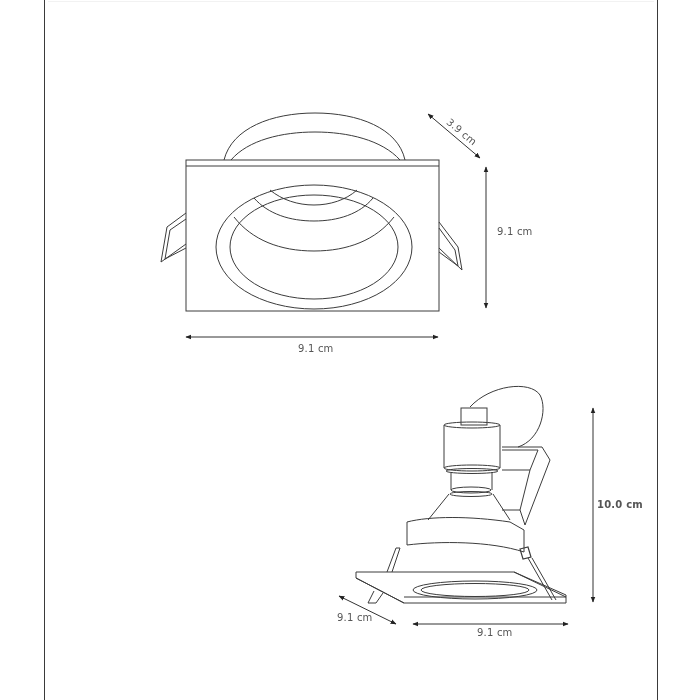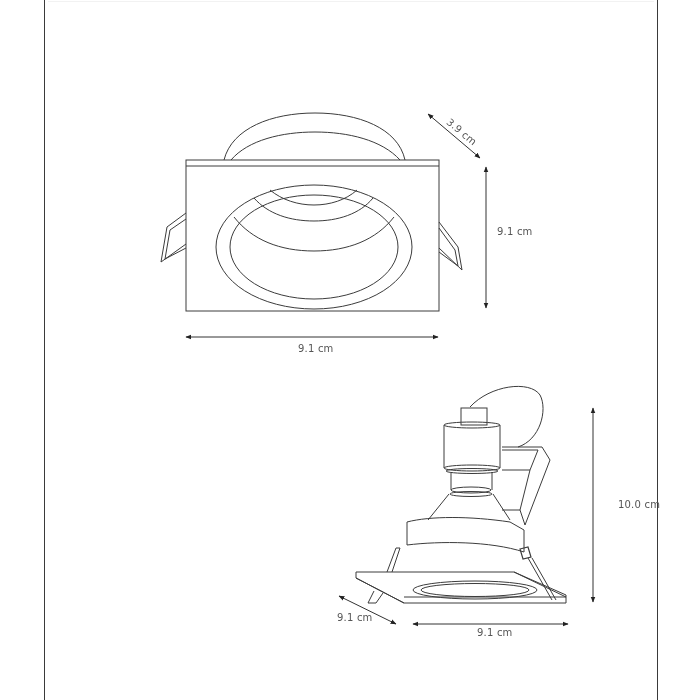--- a/index.html
+++ b/index.html
@@ -140,15 +140,15 @@
     <line x1="593" y1="408" x2="593" y2="602" marker-start="url(#arr)" marker-end="url(#arr)"></line>
     <line x1="339" y1="596" x2="396" y2="624" marker-start="url(#arr)" marker-end="url(#arr)"></line>
     <line x1="413" y1="624" x2="568" y2="624" marker-start="url(#arr)" marker-end="url(#arr)"></line>
   </g>
 </svg>
 
 <div class="dim-label rot" style="left:451px; top:117px; transform: rotate(40deg);">3.9 cm</div>
 <div class="dim-label" style="left:497px; top:227px;">9.1 cm</div>
 <div class="dim-label" style="left:298px; top:344px;">9.1 cm</div>
 
-<div class="dim-label" style="left:618px; top:500px;">10.0 cm</div>
+<div class="dim-label" style="left:597px; top:500px;font-weight:bold;">10.0 cm</div>
 <div class="dim-label" style="left:337px; top:613px;">9.1 cm</div>
 <div class="dim-label" style="left:477px; top:628px;">9.1 cm</div>
 
 </body></html>

